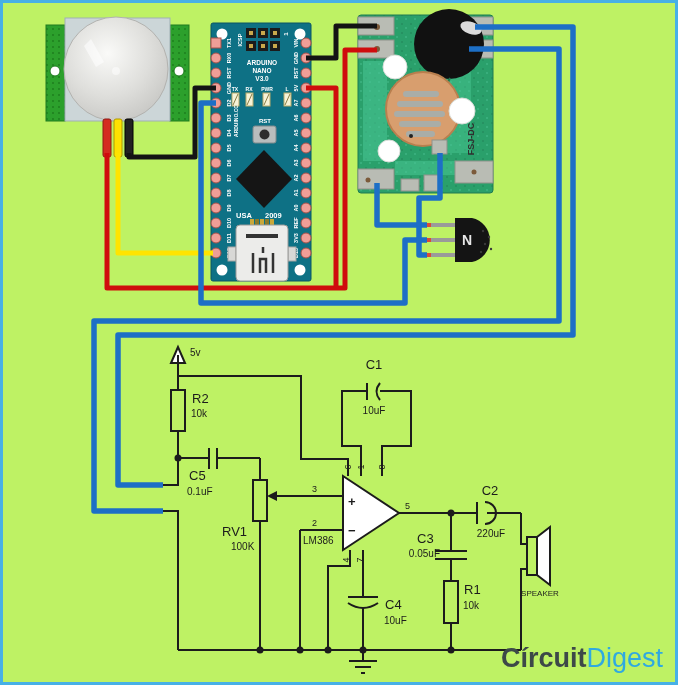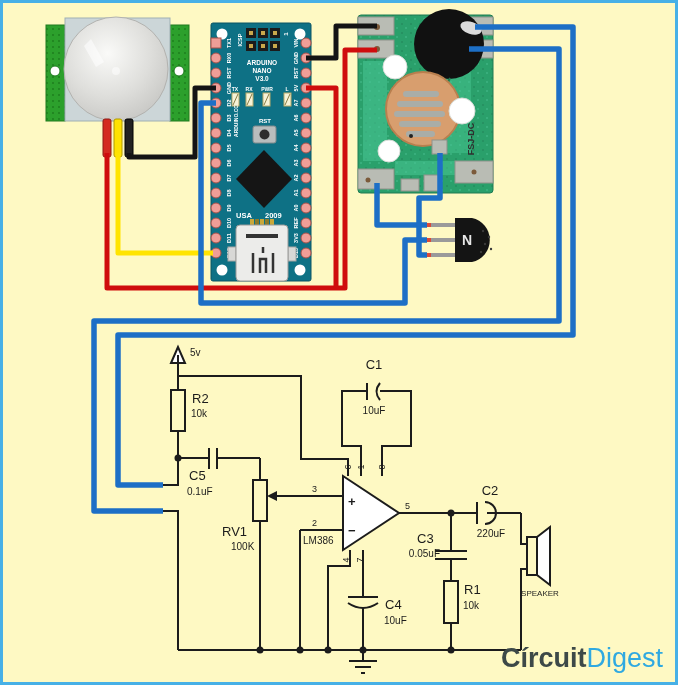--- a/index.html
+++ b/index.html
@@ -1,16 +1,16 @@
 <!DOCTYPE html>
 <html><head>
 <meta charset="utf-8">
 <style>
   html,body{margin:0;padding:0;background:#dfe6ea;font-family:"Liberation Sans",sans-serif;}
-  .stage{position:relative;width:678px;height:685px;background:#fef9c3;box-sizing:border-box;
+  .stage{position:relative;width:678px;height:685px;background:#bef264;box-sizing:border-box;
          border:3px solid #47b0e6;overflow:hidden;}
   svg{display:block;}
   text{font-family:"Liberation Sans","DejaVu Sans",sans-serif;}
   .sch{stroke:#1c1c1c;stroke-width:2;fill:none;}
   .schfill{fill:#1c1c1c;}
   .wire{fill:none;stroke-linejoin:round;}
   .pinlbl{font-size:5.5px;font-weight:bold;fill:#ffffff;}
   .silk{fill:#ffffff;font-weight:bold;}
   .reflbl{font-size:13px;fill:#1c1c1c;}
   .vallbl{font-size:10px;fill:#1c1c1c;}

